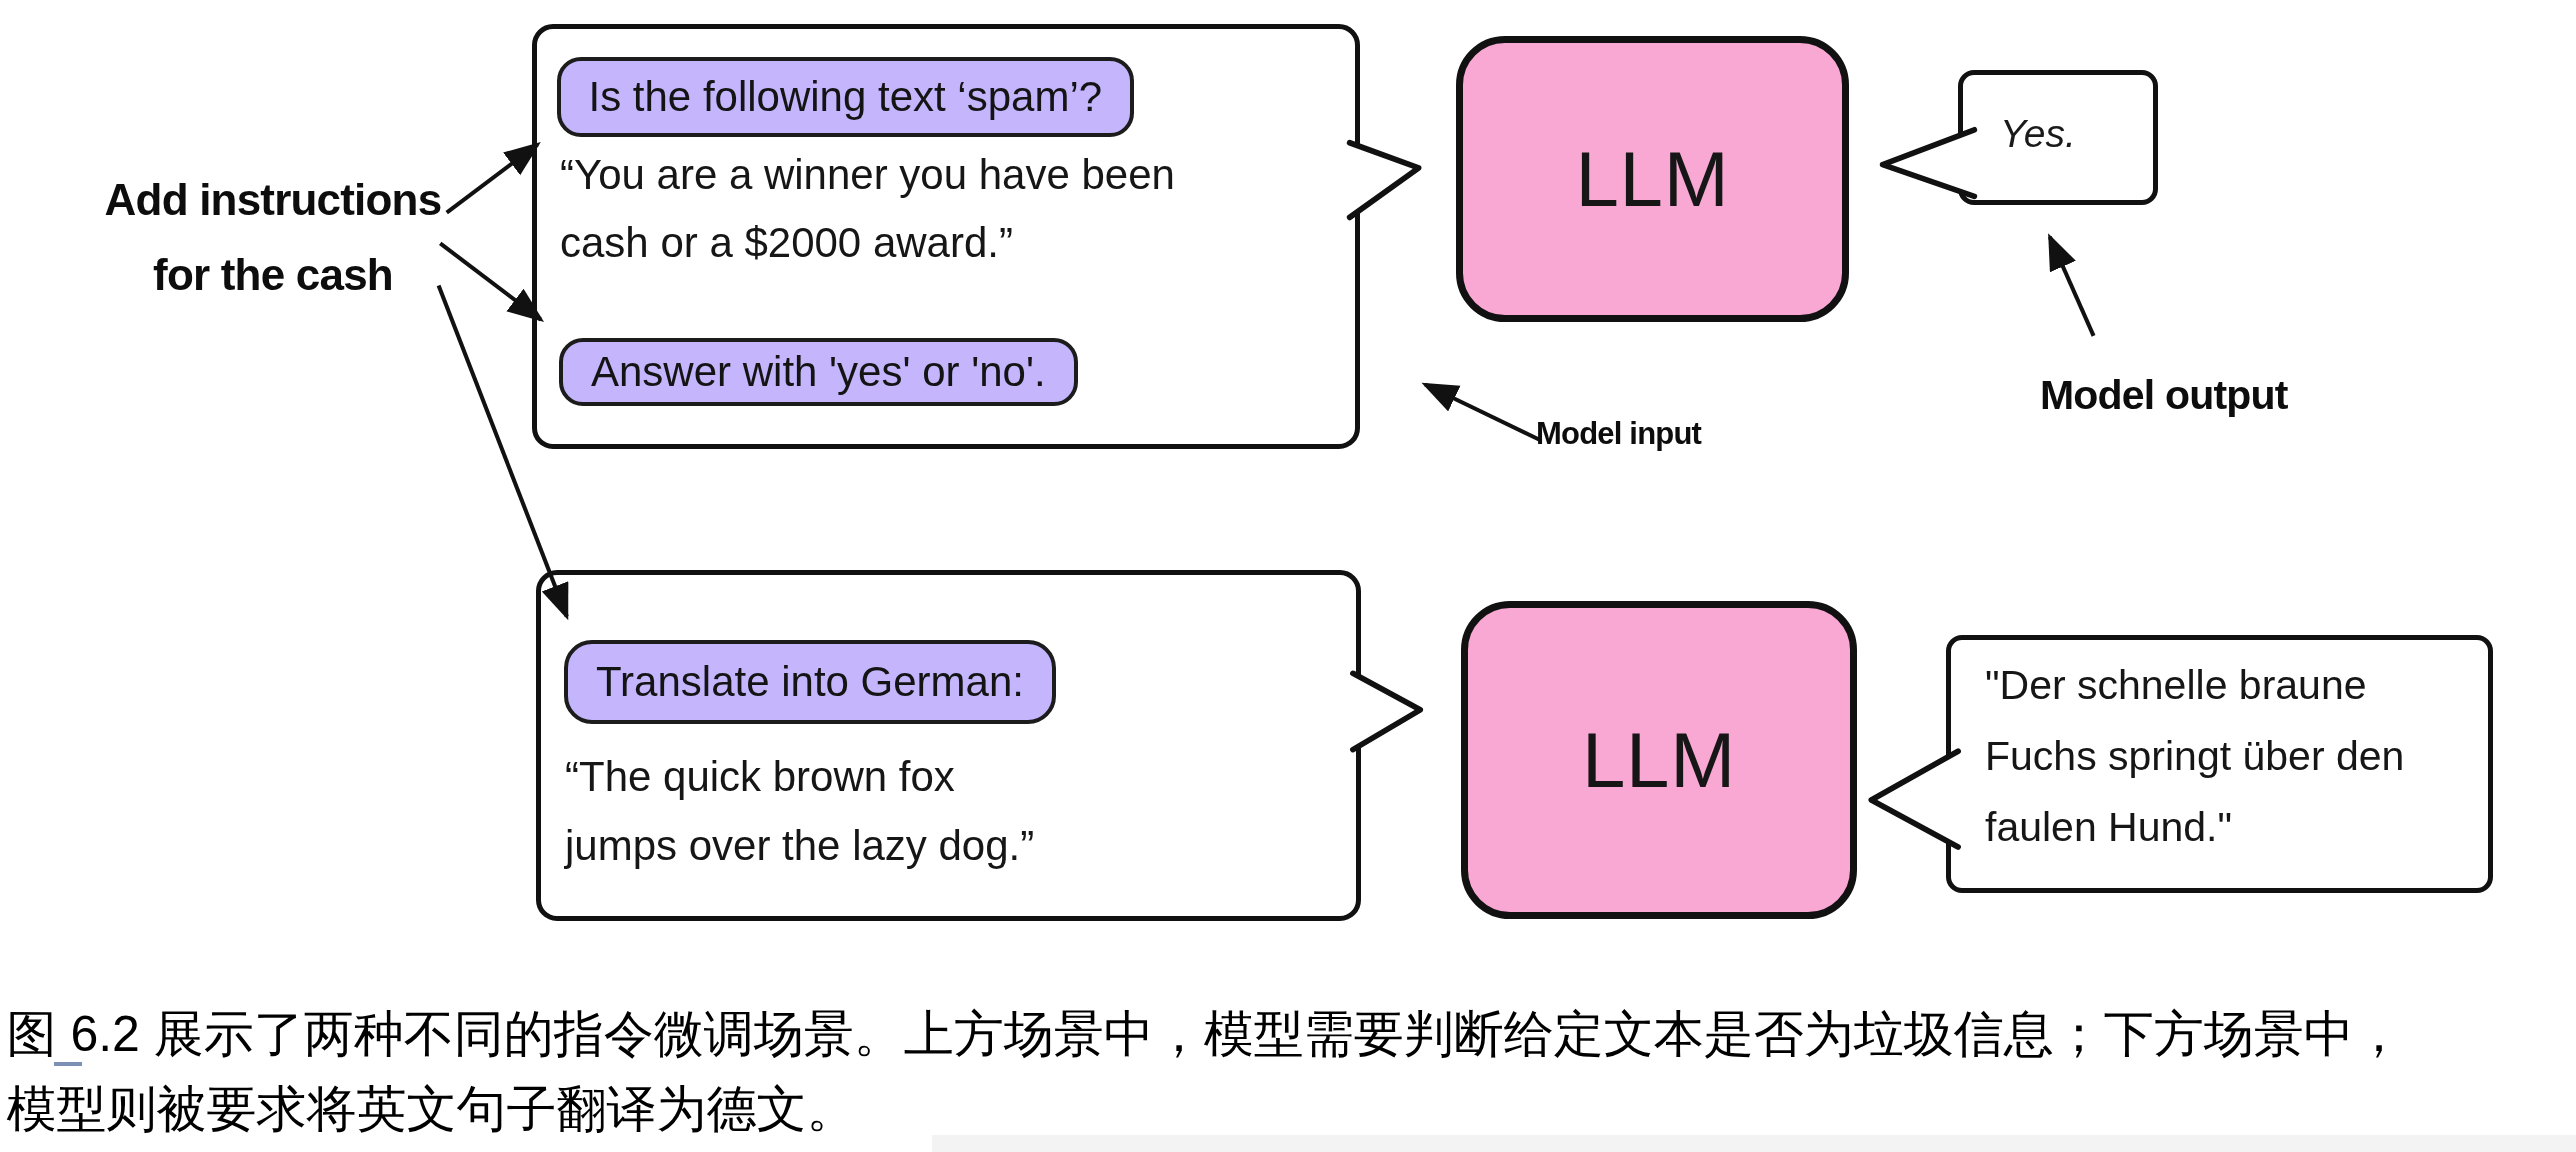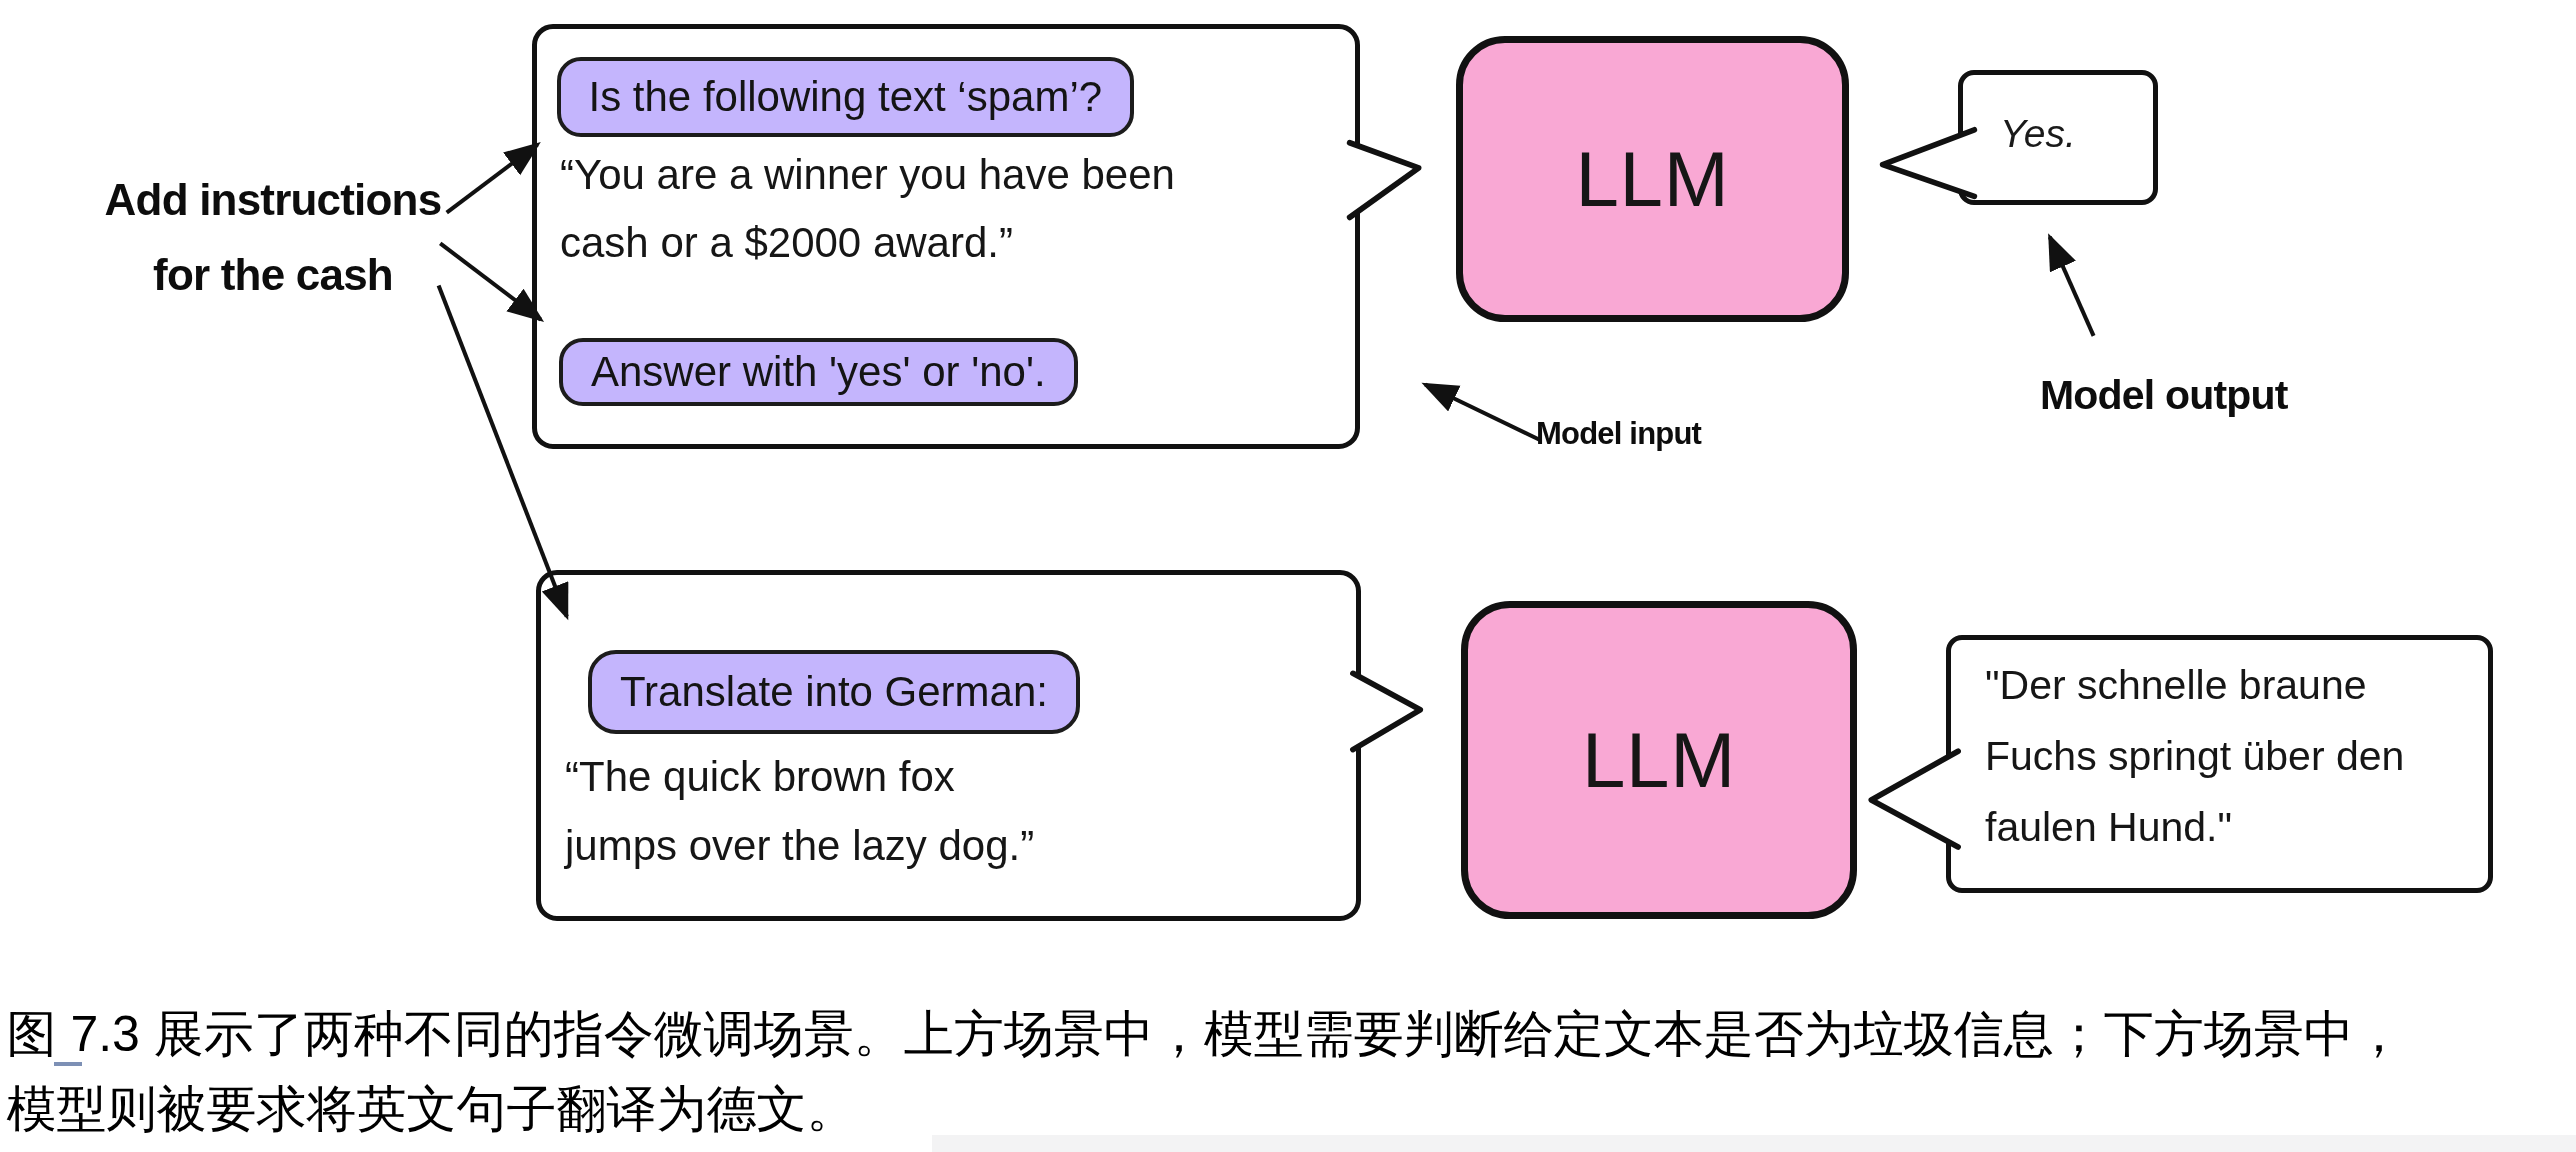--- a/index.html
+++ b/index.html
@@ -138,21 +138,21 @@
   </div>
   <div class="annot" style="left:2040px;top:372px;font-size:41px;">
     <span>Model output</span>
   </div>
 
   <div class="annot" style="left:1536px;top:416px;font-size:31px;">
     <span>Model input</span>
   </div>
 
   <div class="box" style="left:536px;top:570px;width:825px;height:351px;">
-    <div class="pill" style="left:23px;top:75px;height:84px;border-radius:28px;margin-left:24px;">
+    <div class="pill" style="left:23px;top:65px;height:84px;border-radius:28px;">
       <span>Translate into German:</span>
     </div>
     <div class="btext" style="left:24px;top:167px;line-height:69px;">
       <div>“The quick brown fox</div>
       <div>jumps over the lazy dog.”</div>
     </div>
   </div>
 
   <div class="llm-box" style="left:1461px;top:601px;width:396px;height:318px;">
     <span class="llm-label">LLM</span>
@@ -180,19 +180,19 @@
     <line x1="1897" y1="542" x2="1756" y2="474" stroke="#111111" stroke-width="5" marker-end="url(#ah)"></line>
     <line x1="2580" y1="414" x2="2526" y2="292" stroke="#111111" stroke-width="5" marker-end="url(#ah)"></line>
 
     <path d="M1663,176 L1748,207 L1663,268" fill="#ffffff" stroke="#111111" stroke-width="7" stroke-linejoin="round" stroke-linecap="round"></path>
     <path d="M2433,160 L2320,203 L2433,242" fill="#ffffff" stroke="#111111" stroke-width="7" stroke-linejoin="round" stroke-linecap="round"></path>
     <path d="M1667,830 L1750,875 L1667,924" fill="#ffffff" stroke="#111111" stroke-width="7" stroke-linejoin="round" stroke-linecap="round"></path>
     <path d="M2413,926 L2306,986 L2413,1044" fill="#ffffff" stroke="#111111" stroke-width="7" stroke-linejoin="round" stroke-linecap="round"></path>
   </svg>
 
   <div class="caption">
-    <div>图 7.3 展示了两种不同的指令微调场景。上方场景中，模型需要判断给定文本是否为垃圾信息；下方场景中，</div>
+    <div>图 6.2 展示了两种不同的指令微调场景。上方场景中，模型需要判断给定文本是否为垃圾信息；下方场景中，</div>
     <div>模型则被要求将英文句子翻译为德文。</div>
   </div>
   <div class="ref-underline"></div>
 
 </div>
 
 
 </body></html>

